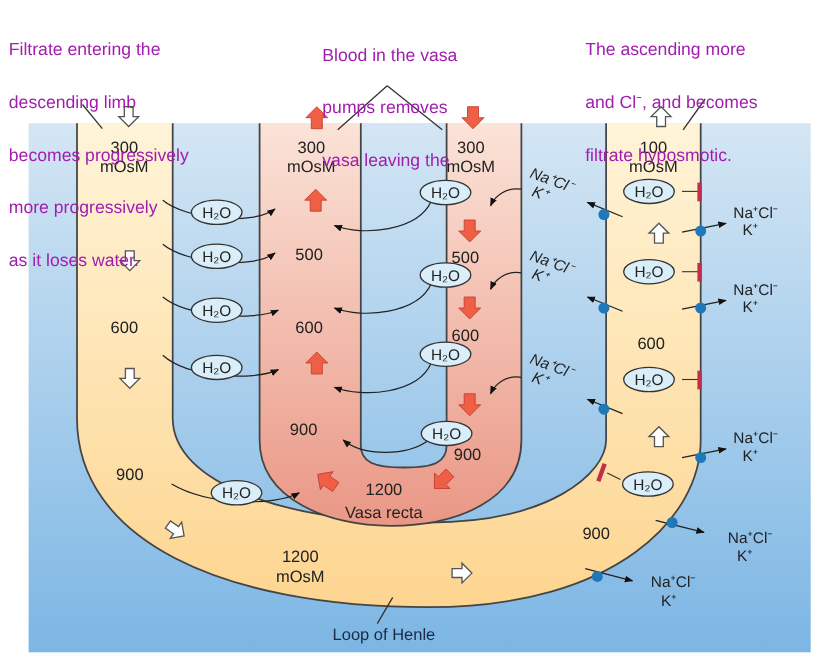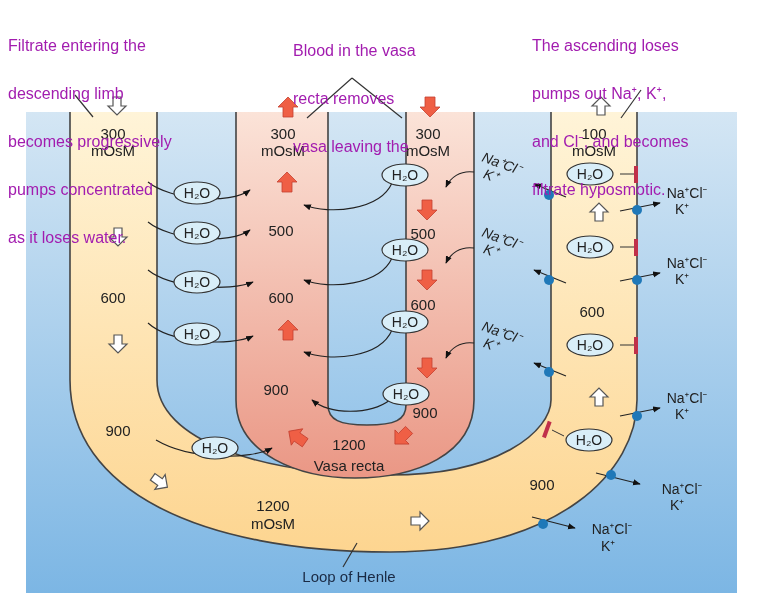--- a/index.html
+++ b/index.html
@@ -257,26 +257,25 @@
   <g>
     <text x="612" y="534" text-anchor="middle" font-size="14" fill="#222">Na⁺Cl⁻</text>
     <text x="608" y="551" text-anchor="middle" font-size="14" fill="#222">K⁺</text>
   </g>
 </svg>
 
 <div class="cap" style="left:8px; top:6px;">
   <div>Filtrate entering the</div>
   <div>descending limb</div>
   <div>becomes progressively</div>
-  <div>pumps concentrated</div>
+  <div>more progressively</div>
   <div>as it loses water.</div>
 </div>
 <div class="cap" style="left:293px; top:11px;">
   <div>Blood in the vasa</div>
-  <div>recta removes</div>
+  <div>pumps removes</div>
   <div>vasa leaving the</div>
 </div>
 <div class="cap" style="left:532px; top:6px;">
-  <div>The ascending loses</div>
-  <div>pumps out Na⁺, K⁺,</div>
+  <div>The ascending more</div>
   <div>and Cl⁻, and becomes</div>
   <div>filtrate hyposmotic.</div>
 </div>
 
 </body></html>

